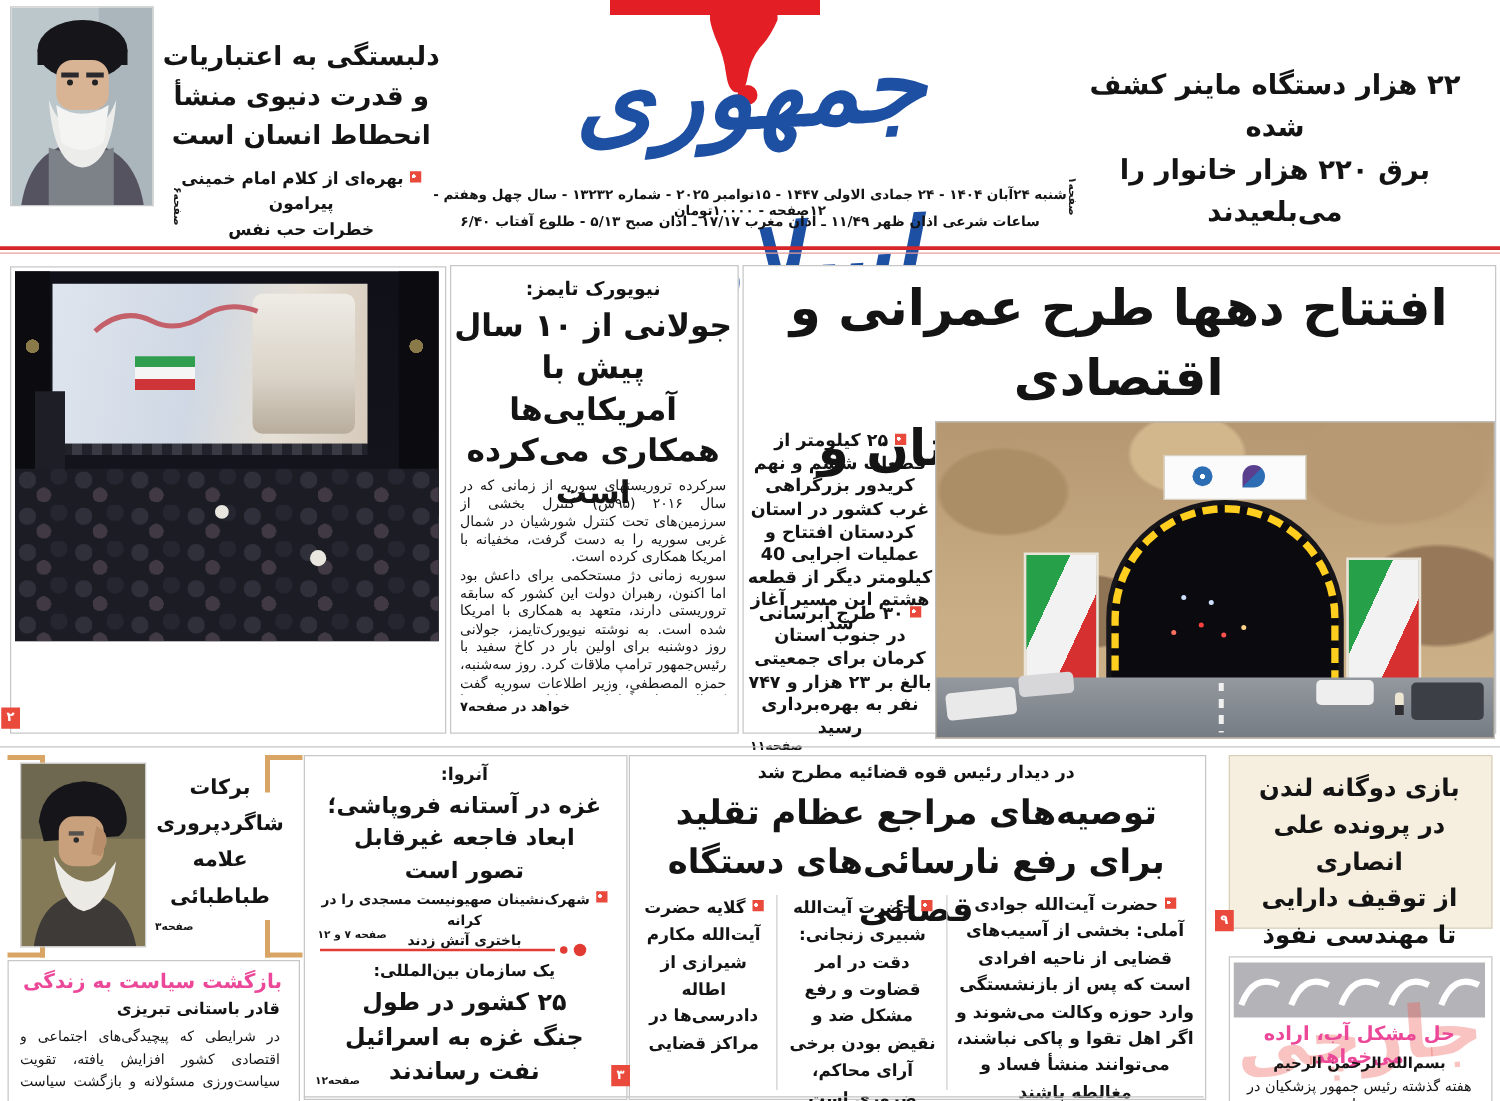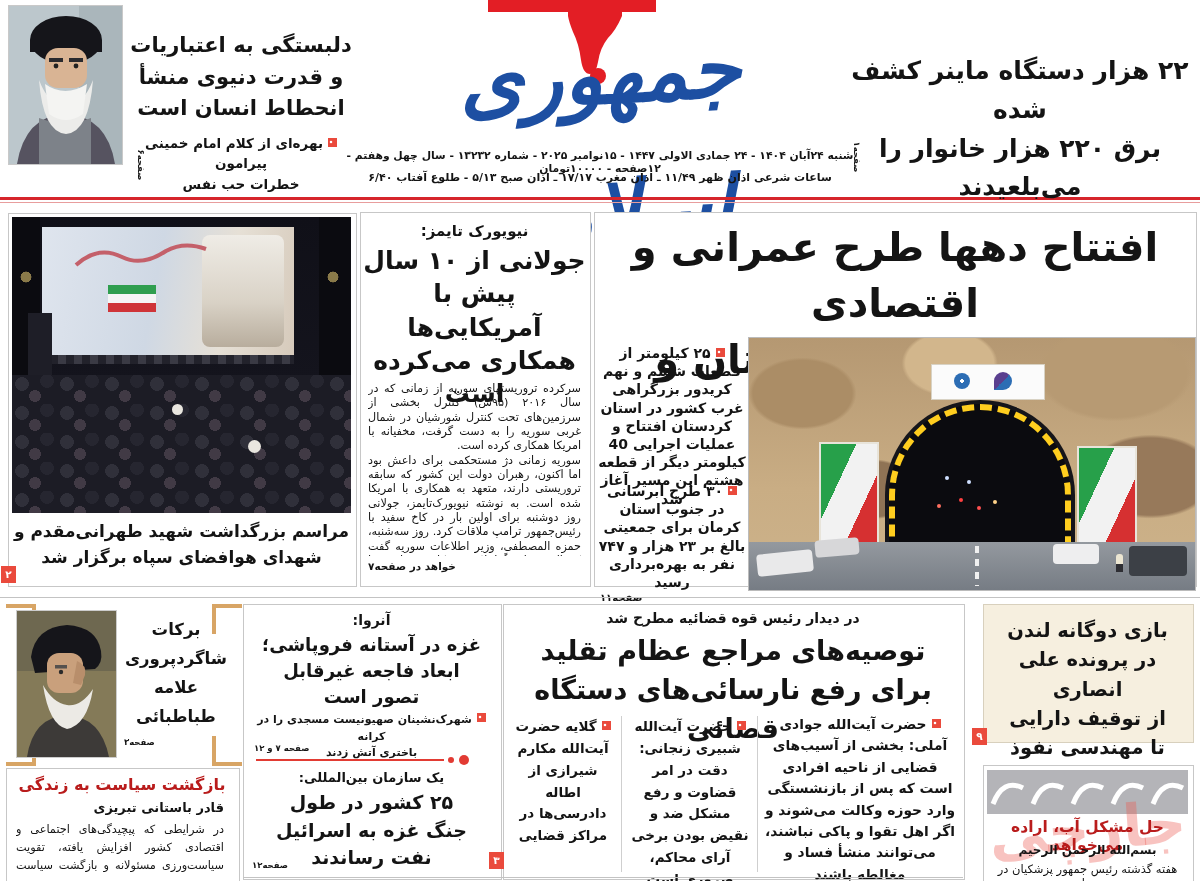--- a/index.html
+++ b/index.html
@@ -3,21 +3,21 @@
 <meta charset="utf-8">
 <style>
   html,body{margin:0;padding:0;background:#e9e9e9}
   .page{position:relative;width:1200px;height:881px;margin:0 auto;background:#fff;
         font-family:"DejaVu Sans",sans-serif;direction:rtl;overflow:hidden;color:#141414}
   .abs{position:absolute}
   .b{font-weight:bold}
   .ctr{text-align:center}
   .pre{white-space:pre-line}
   .jst{text-align:justify}
-  .red{color:#b91c1c}
+  .red{color:#ec4899}
   .vlab{font-size:8.5px;font-weight:bold;transform:rotate(90deg);transform-origin:center;width:38px;text-align:center}
   .badge{position:absolute;width:15px;height:17px;background:#ea4a3c;color:#fff;font-size:10.5px;
          font-weight:bold;line-height:17px;text-align:center;z-index:5}
   .bullet{display:inline-block;width:9px;height:9px;background:#ea4a3c;margin-left:5px;vertical-align:1px;
           background-image:radial-gradient(circle 1.6px at 3px 4px,#fff 90%,transparent)}
   .box{border:1px solid #c7c7c7;background:#fff}
   .hr-red3{position:absolute;left:0;width:1200px;height:3px;background:#d6252b}
   .hr-red1{position:absolute;left:0;width:1200px;height:1px;background:#e89d9d}
   .hr-gray{position:absolute;height:1px;background:#c3c3c3}
   .vdiv{position:absolute;width:1px;background:#cfcfcf}
@@ -88,21 +88,21 @@
     <path d="M8,0 h54 v8 q-6,14 -14,22 q-8,10 -10,24 q-2,12 -8,12 q-7,0 -9,-14 q-2,-16 -8,-28 q-4,-10 -5,-16z" fill="#e31e25"></path>
     <circle cx="38" cy="68" r="8" fill="#e31e25"></circle>
   </svg>
   <div class="abs b ctr" style="left:330px;top:6px;width:540px;height:142px;line-height:138px;
        font-style:italic;font-size:82px;color:#1d4fa2;transform:rotate(-3deg);letter-spacing:-3px">جمهوری اسلامی</div>
   <div class="abs b ctr" style="left:338px;top:149px;width:524px;font-size:10.8px">شنبه ۲۴آبان ۱۴۰۴ - ۲۴ جمادی الاولی ۱۴۴۷ - ۱۵نوامبر ۲۰۲۵ - شماره ۱۳۲۳۲ - سال چهل وهفتم - ۱۲صفحه - ۱۰۰۰۰تومان</div>
   <div class="abs b ctr" style="left:338px;top:171px;width:524px;font-size:11px;letter-spacing:.5px">ساعات شرعی  اذان ظهر ۱۱/۴۹ ـ اذان مغرب ۱۷/۱۷ ـ اذان صبح ۵/۱۳ - طلوع آفتاب ۶/۴۰</div>
   <div class="hr-red3" style="top:197px"></div>
   <div class="hr-red1" style="top:202px"></div>
 
-  <div class="abs b ctr pre" style="left:845px;top:52px;width:350px;font-size:25px;line-height:1.55">۲۲ هزار دستگاه ماینر کشف شده
+  <div class="abs b ctr pre" style="left:845px;top:52px;width:350px;font-size:22px;line-height:1.55">۲۲ هزار دستگاه ماینر کشف شده
 برق ۲۲۰ هزار خانوار را
 می‌بلعیدند</div>
   <div class="abs vlab" style="left:838px;top:152px">صفحه۱</div>
 
   <svg class="abs" style="left:8px;top:5px;border:1px solid #c9c9c9" width="113" height="158" viewBox="0 0 113 158">
     <rect width="113" height="158" fill="#bcc7cc"></rect>
     <rect width="113" height="158" fill="url(#)"></rect>
     <rect x="70" y="0" width="43" height="158" fill="#aab6bb"></rect>
     <path d="M8,158 q8,-48 48,-50 q42,2 50,50z" fill="#565360"></path>
     <path d="M30,112 q26,10 52,0 l0,46 l-52,0z" fill="#7d8289"></path>
@@ -133,22 +133,20 @@
       <svg width="150" height="40" style="position:absolute;left:28px;top:10px">
         <path d="M6,28 q22,-20 46,-8 q20,10 44,-6 q18,-10 40,-2" stroke="#c4606a" stroke-width="4" fill="none"></path>
       </svg>
     </div>
     <div class="cer-truss"></div>
     <div class="cer-podium"></div>
     <div class="cer-crowd"></div>
     <div class="cer-turban" style="left:160px;bottom:98px"></div>
     <div class="cer-turban" style="left:236px;bottom:60px;width:13px;height:13px"></div>
   </div>
-  <div class="abs b ctr pre" style="left:12px;top:519px;width:339px;font-size:17px;line-height:1.5">مراسم بزرگداشت شهید طهرانی‌مقدم و
-شهدای هوافضای سپاه برگزار شد</div>
   <div class="badge" style="left:1px;top:566px">۲</div>
 
   <div class="abs box" style="left:360px;top:212px;width:229px;height:373px"></div>
   <div class="abs b ctr" style="left:362px;top:222px;width:225px;font-size:15px">نیویورک تایمز:</div>
   <div class="abs b ctr pre" style="left:362px;top:244px;width:225px;font-size:25px;line-height:1.33">جولانی از ۱۰ سال
 پیش با آمریکایی‌ها
 همکاری می‌کرده
 است</div>
   <div class="abs jst pre" style="left:368px;top:382px;width:213px;height:174px;font-size:11.2px;line-height:1.28;overflow:hidden">سرکرده تروریستهای سوریه از زمانی که در سال ۲۰۱۶ (۹۵ش) کنترل بخشی از سرزمین‌های تحت کنترل شورشیان در شمال غربی سوریه را به دست گرفت، مخفیانه با امریکا همکاری کرده است.
 سوریه زمانی دژ مستحکمی برای داعش بود اما اکنون، رهبران دولت این کشور که سابقه تروریستی دارند، متعهد به همکاری با امریکا شده است. به نوشته نیویورک‌تایمز، جولانی روز دوشنبه برای اولین بار در کاخ سفید با رئیس‌جمهور ترامپ ملاقات کرد. روز سه‌شنبه، حمزه المصطفی، وزیر اطلاعات سوریه گفت که الشرع اخیراً اعلامیه همکاری سیاسی با ائتلاف به رهبری ایالات متحده امضا کرده است.</div>

